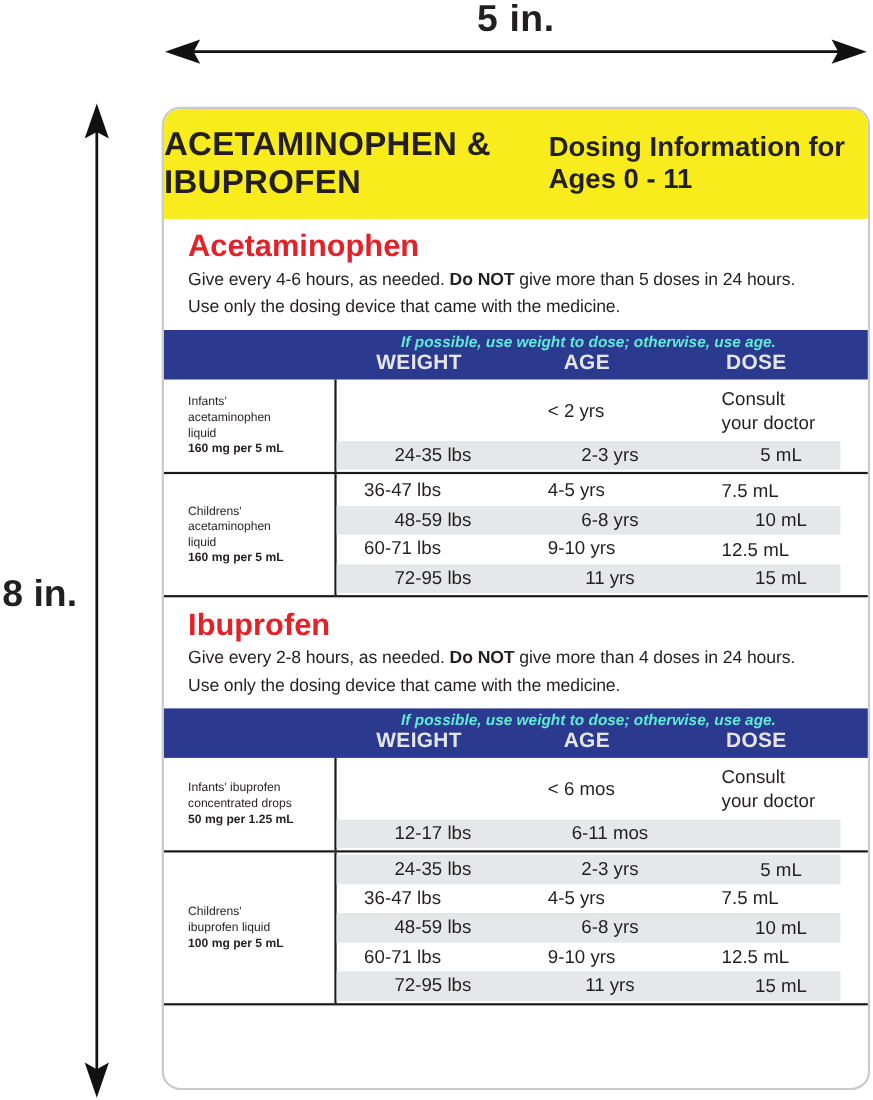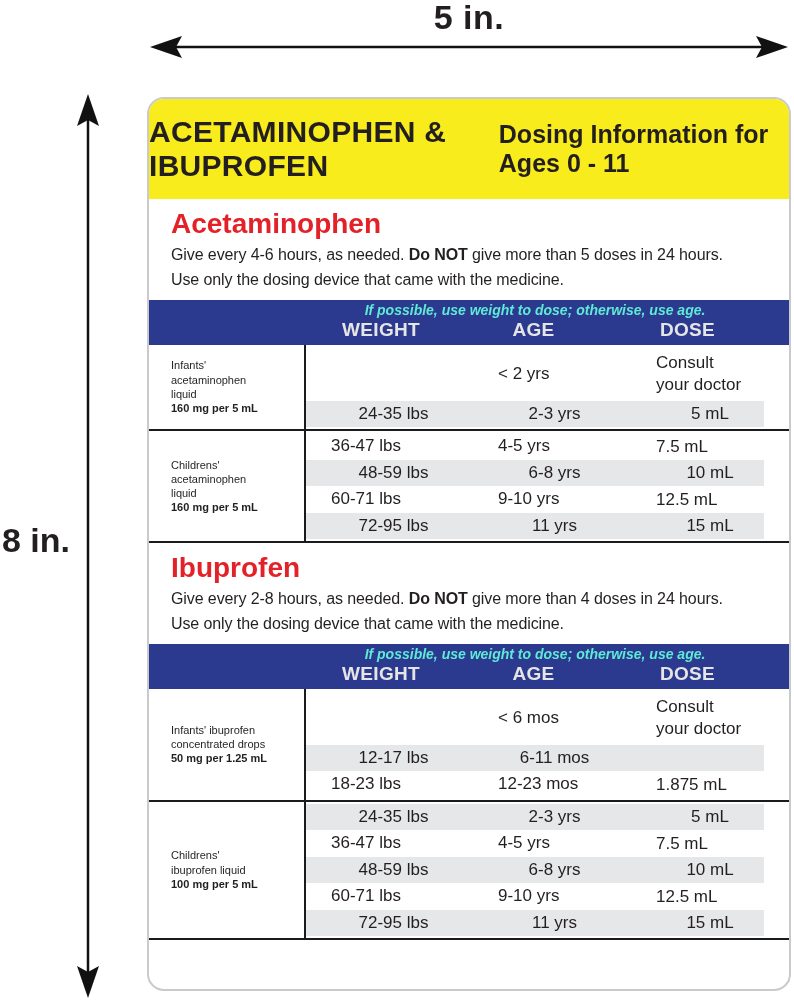--- a/index.html
+++ b/index.html
@@ -190,25 +190,20 @@
             <div class="t-rows">
               <div class="t-row tall">
                 <div class="t-cell c-weight"></div>
                 <div class="t-cell c-age">&lt; 6 mos</div>
                 <div class="t-cell c-dose">Consult your doctor</div>
               </div>
               <div class="t-row shaded">
                 <div class="t-cell c-weight">12-17 lbs</div>
                 <div class="t-cell c-age">6-11 mos</div>
               </div>
-              <div class="t-row">
-                <div class="t-cell c-weight">18-23 lbs</div>
-                <div class="t-cell c-age">12-23 mos</div>
-                <div class="t-cell c-dose">1.875 mL</div>
-              </div>
             </div>
           </div>
           <div class="t-group">
             <div class="t-label">
               <div class="t-label-line">Childrens'</div>
               <div class="t-label-line">ibuprofen liquid</div>
               <div class="t-strength">100 mg per 5 mL</div>
             </div>
             <div class="t-rows">
               <div class="t-row shaded">

